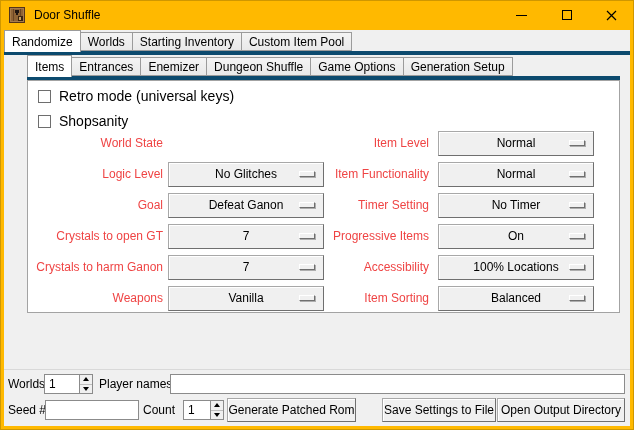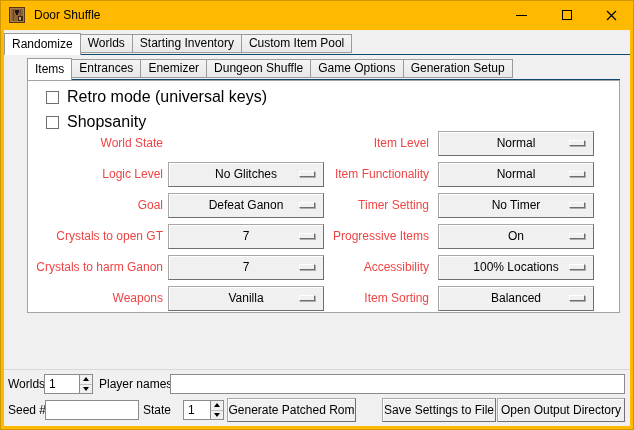--- a/index.html
+++ b/index.html
@@ -14,32 +14,32 @@
   .titlebar { position: absolute; left: 0; top: 0; width: 634px; height: 30px;
     display: flex; align-items: center; padding-left: 9px; text-align: center; }
   .app-icon { width: 16px; height: 16px; margin-right: 9px; flex: 0 0 auto; }
   .title { font-size: 12px; color: #000; }
   .win-controls { margin-left: auto; display: flex; height: 30px; }
   .wbtn { width: 45px; height: 30px; display: flex; align-items: center; justify-content: center; cursor: default; }
   .glyph-min { width: 11px; height: 1px; background: #000; }
   .glyph-max { width: 10px; height: 10px; border: 1px solid #000; }
   
   .client { position: absolute; left: 4px; top: 30px; width: 626px; height: 396px; background: #f0f0f0; }
-  .tabrow { position: absolute; display: flex; align-items: center; border-bottom: 1px solid #0c4a6e; }
+  .tabrow { position: absolute; display: flex; align-items: flex-end; border-bottom: 4px solid #0c4a6e; }
   .tabrow1 { left: 0; top: 2px; width: 626px; height: 23px; }
   .tabrow2 { left: 23px; top: 27px; width: 593px; height: 23px; }
   .tab { height: 19px; padding: 0 7px; display: flex; align-items: center;
     font-size: 12px; color: #000; background: linear-gradient(#f4f4f4, #e9e9e9);
     border: 1px solid #9b9b9b; margin-right: -1px; white-space: nowrap; cursor: default; }
   .tab.active { height: 22px; background: #fff; border-bottom: none; margin-bottom: -1px; z-index: 3; position: relative; }
   .pane { position: absolute; left: 23px; top: 50px; width: 593px; height: 233px;
     background: #ffffff; border: 1px solid #a3a3a3; border-top: 1px solid #a3a3a3; z-index: 1; }
   
   .check-row { position: absolute; left: 10px; display: flex; align-items: center; gap: 8px;
-    font-size: 16px; color: #000; cursor: default; margin-left: 8px; }
+    font-size: 14px; color: #000; cursor: default; }
   .cb { width: 13px; height: 13px; background: #fff; border: 1px solid #6e6e6e; flex: 0 0 auto; }
   
   .opt-label { position: absolute; height: 25px; line-height: 25px; font-size: 12px;
     color: #ef4444; text-align: right; white-space: nowrap; }
   .menu-btn { position: absolute; width: 156px; height: 25px; background: #f0f0f0;
     border: 1px solid; border-color: #a8a8a8 #6f6f6f #6f6f6f #a8a8a8;
     box-shadow: inset 1px 1px 0 #ffffff;
     font-size: 12px; color: #000; text-align: center; line-height: 23px; cursor: default; }
   .menu-ind { position: absolute; right: 8px; top: 50%; margin-top: -4px; width: 16px; height: 6px;
     background: #f0f0f0; border: 1px solid; border-color: #ffffff #6f6f6f #6f6f6f #ffffff;
@@ -211,21 +211,21 @@
     </div>
     <div class="blabel" style="left:95px;top:344px">Player names</div>
     <div class="entry" style="left:166px;top:344px;width:455px">
       <span></span>
     </div>
 
     <div class="blabel" style="left:4px;top:370px">Seed #</div>
     <div class="entry" style="left:41px;top:370px;width:94px">
       <span></span>
     </div>
-    <div class="blabel" style="left:139px;top:370px">State</div>
+    <div class="blabel" style="left:139px;top:370px">Count</div>
     <div class="spin" style="left:179px;top:370px;width:41px">
       <span class="val">1</span>
       <span class="arrows">
         <span class="arrow up">
             <i class="tri-up"></i>
           </span>
         <span class="arrow">
             <i class="tri-down"></i>
           </span>
       </span>

